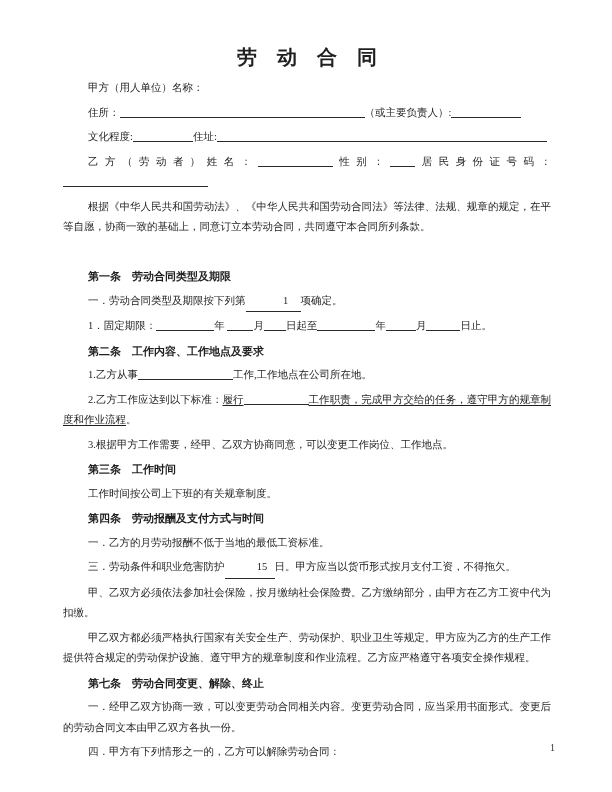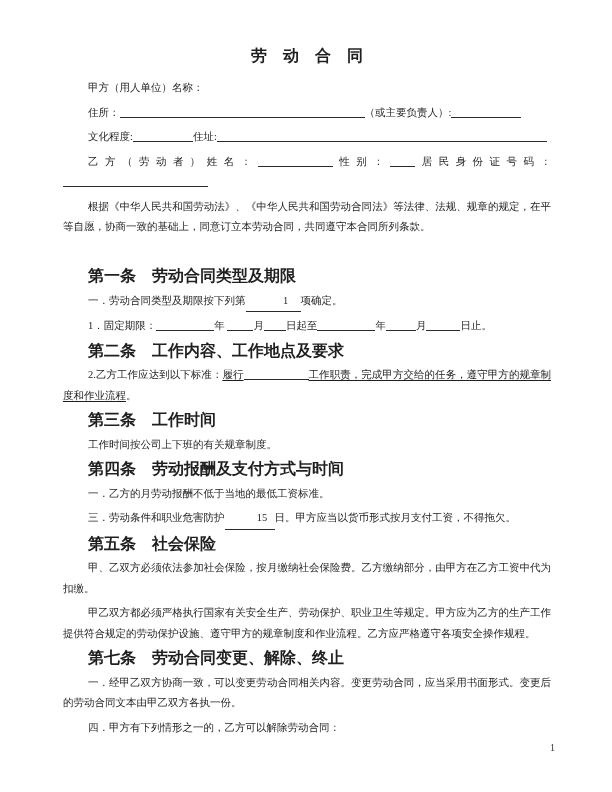--- a/index.html
+++ b/index.html
@@ -9,39 +9,39 @@
     background:#ffffff;
     overflow:hidden;
     font-family:"Liberation Serif","DejaVu Serif",serif;
     color:#1f1f1f;
   }
   .content{
     position:absolute;
     left:59px;top:44px;width:496px;
   }
   .doc-title{
-    font-family:Liberation Mono, monospace;
+    font-family:Liberation Sans, sans-serif;
     font-weight:bold;
-    font-size:16px;
+    font-size:20px;
     line-height:26px;
     text-align:center;
     margin:0 0 8px 0;
     white-space:nowrap;
   }
   .content p{
     margin:4px;
     font-size:10.5px;
     line-height:20.5px;
     text-align:justify;
     text-indent:25px;
   }
   .content p.heading{
     font-family:"Liberation Sans","DejaVu Sans",sans-serif;
     font-weight:bold;
-    font-size:16px;
+    font-size:11px;
   }
   .content p.empty{height:20.5px;}
   .blank{
     display:inline-block;
     border-bottom:1px solid #2a2a2a;
     height:12px;
     vertical-align:-2px;
   }
   .bv{
     display:inline-block;
@@ -71,27 +71,28 @@
         <p class="body"><span>甲方（用人单位）名称：</span></p>
         <p class="body"><span>住所：</span><span class="blank" style="width: 245px;"></span><span>（或主要负责人）:</span><span class="blank" style="width: 70px;"></span></p>
         <p class="body"><span>文化程度:</span><span class="blank" style="width: 60px;"></span><span>住址:</span><span class="blank" style="width: 330px;"></span></p>
         <p class="body"><span>乙方（劳动者）姓名：</span><span class="blank" style="width: 75px;"></span><span>性别：</span><span class="blank" style="width: 25px;"></span><span>居民身份证号码：</span><span class="blank" style="width: 145px;"></span></p>
         <p class="body"><span>根据《中华人民共和国劳动法》、《中华人民共和国劳动合同法》等法律、法规、规章的规定，在平等自愿，协商一致的基础上，同意订立本劳动合同，共同遵守本合同所列条款。</span></p>
         <p class="empty"></p>
         <p class="heading"><span>第一条　劳动合同类型及期限</span></p>
         <p class="body"><span>一．劳动合同类型及期限按下列第</span><span class="bv" style="width: 55px;">1</span><span>项确定。</span></p>
         <p class="body"><span>1．固定期限：</span><span class="blank" style="width: 58px;"></span><span>年 </span><span class="blank" style="width: 26px;"></span><span>月</span><span class="blank" style="width: 22px;"></span><span>日起至</span><span class="blank" style="width: 58px;"></span><span>年</span><span class="blank" style="width: 30px;"></span><span>月</span><span class="blank" style="width: 34px;"></span><span>日止。</span></p>
         <p class="heading"><span>第二条　工作内容、工作地点及要求</span></p>
+        <p class="body"><span>1.乙方从事</span><span class="blank" style="width: 95px;"></span><span>工作,工作地点在公司所在地。</span></p>
         <p class="body"><span>2.乙方工作应达到以下标准：</span><span class="u">履行</span><span class="blank" style="width: 65px;"></span><span class="u">工作职责，完成甲方交给的任务，遵守甲方的规章制度和作业流程</span><span>。</span></p>
+        <p class="body"><span>3.根据甲方工作需要，经甲、乙双方协商同意，可以变更工作岗位、工作地点。</span></p>
         <p class="heading"><span>第三条　工作时间</span></p>
         <p class="body"><span>工作时间按公司上下班的有关规章制度。</span></p>
         <p class="heading"><span>第四条　劳动报酬及支付方式与时间</span></p>
         <p class="body"><span>一．乙方的月劳动报酬不低于当地的最低工资标准。</span></p>
         <p class="body"><span>三．劳动条件和职业危害防护</span><span class="bv" style="width: 50px;">15</span><span>日。甲方应当以货币形式按月支付工资，不得拖欠。</span></p>
-        <p class="heading"><span>第五条　社会保险</span></p>
         <p class="body"><span>甲、乙双方必须依法参加社会保险，按月缴纳社会保险费。乙方缴纳部分，由甲方在乙方工资中代为扣缴。</span></p>
         <p class="body"><span>甲乙双方都必须严格执行国家有关安全生产、劳动保护、职业卫生等规定。甲方应为乙方的生产工作提供符合规定的劳动保护设施、遵守甲方的规章制度和作业流程。乙方应严格遵守各项安全操作规程。</span></p>
         <p class="heading"><span>第七条　劳动合同变更、解除、终止</span></p>
         <p class="body"><span>一．经甲乙双方协商一致，可以变更劳动合同相关内容。变更劳动合同，应当采用书面形式。变更后的劳动合同文本由甲乙双方各执一份。</span></p>
         <p class="body"><span>四．甲方有下列情形之一的，乙方可以解除劳动合同：</span></p>
       </div>
   </div>
   <div class="page-number">1</div>
 </div>
 

